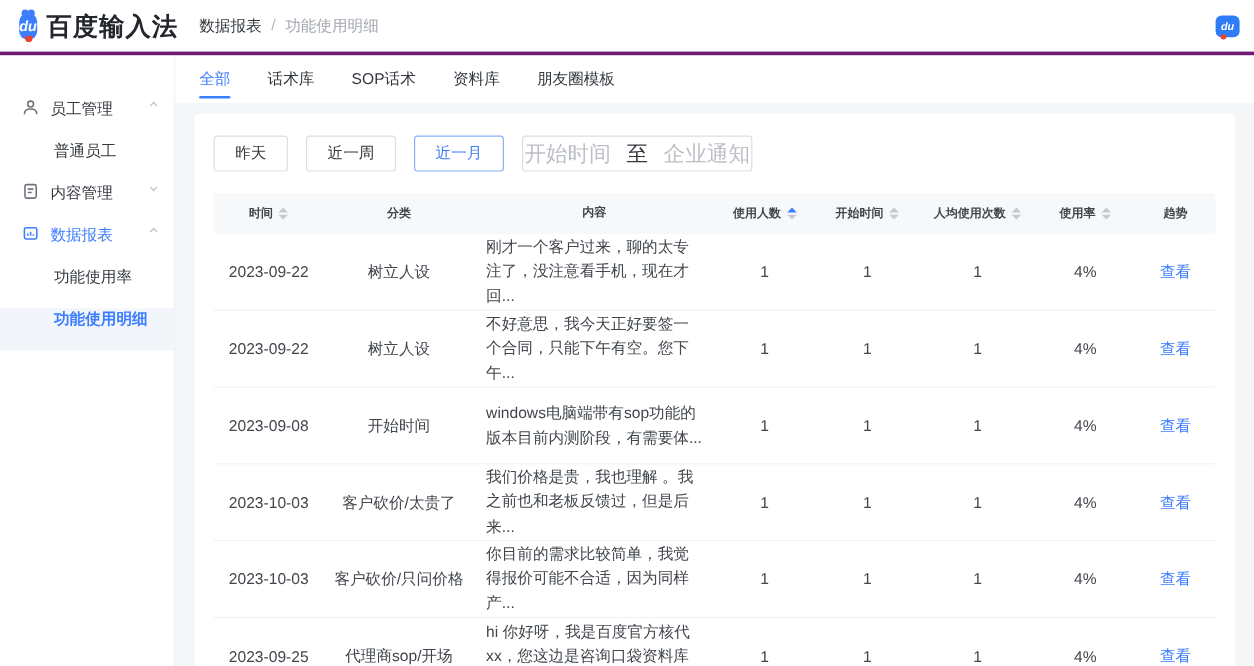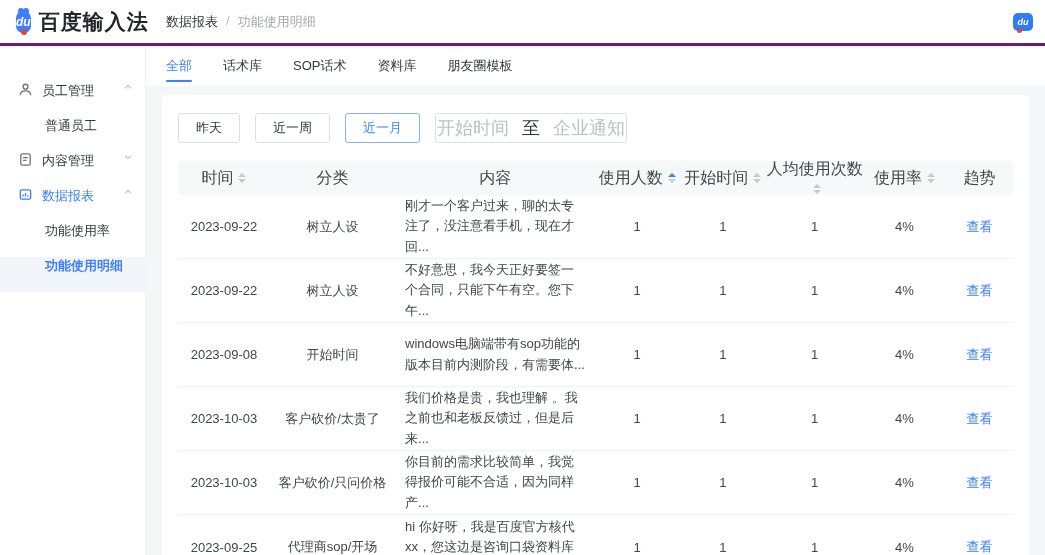--- a/index.html
+++ b/index.html
@@ -58,21 +58,21 @@
   .btn { height:30px; padding:0 17px; border:1px solid #DCDFE4; border-radius:3px; background:#fff;
     font-size:13px; color:#33383E; display:flex; align-items:center; cursor:pointer; }
   .btn.active { border-color:#8AB0FA; color:#3D7EFF; }
   .range { width:192px; height:30px; border:1px solid #DCDFE4; border-radius:3px; display:flex;
     align-items:center; justify-content:center; gap:13px; font-size:18px; color:#BCC0C6;
     cursor:pointer; background:#fff; }
   .range .to { color:#33383E; }
 
   
   .thead { display:flex; align-items:center; height:34px; background:#F7F8FA; border-radius:2px;
-    font-size:16px; color:#41464C; font-weight:normal; }
+    font-size:10px; color:#41464C; font-weight:bold; }
   .trow { display:flex; align-items:center; min-height:64px; border-bottom:1px solid #F0F2F4;
     font-size:13px; color:#41464C; }
   .trow:last-child { border-bottom:none; }
   .col { text-align:center; flex-shrink:0; }
   .c-time   { width:11%; }
   .c-cat    { width:15%; }
   .c-content{ width:24%; text-align:left; padding:0 10px; line-height:1.55; color:#41464C; }
   .c-users  { width:10%; }
   .c-times  { width:10.5%; }
   .c-avg    { width:11.5%; }

